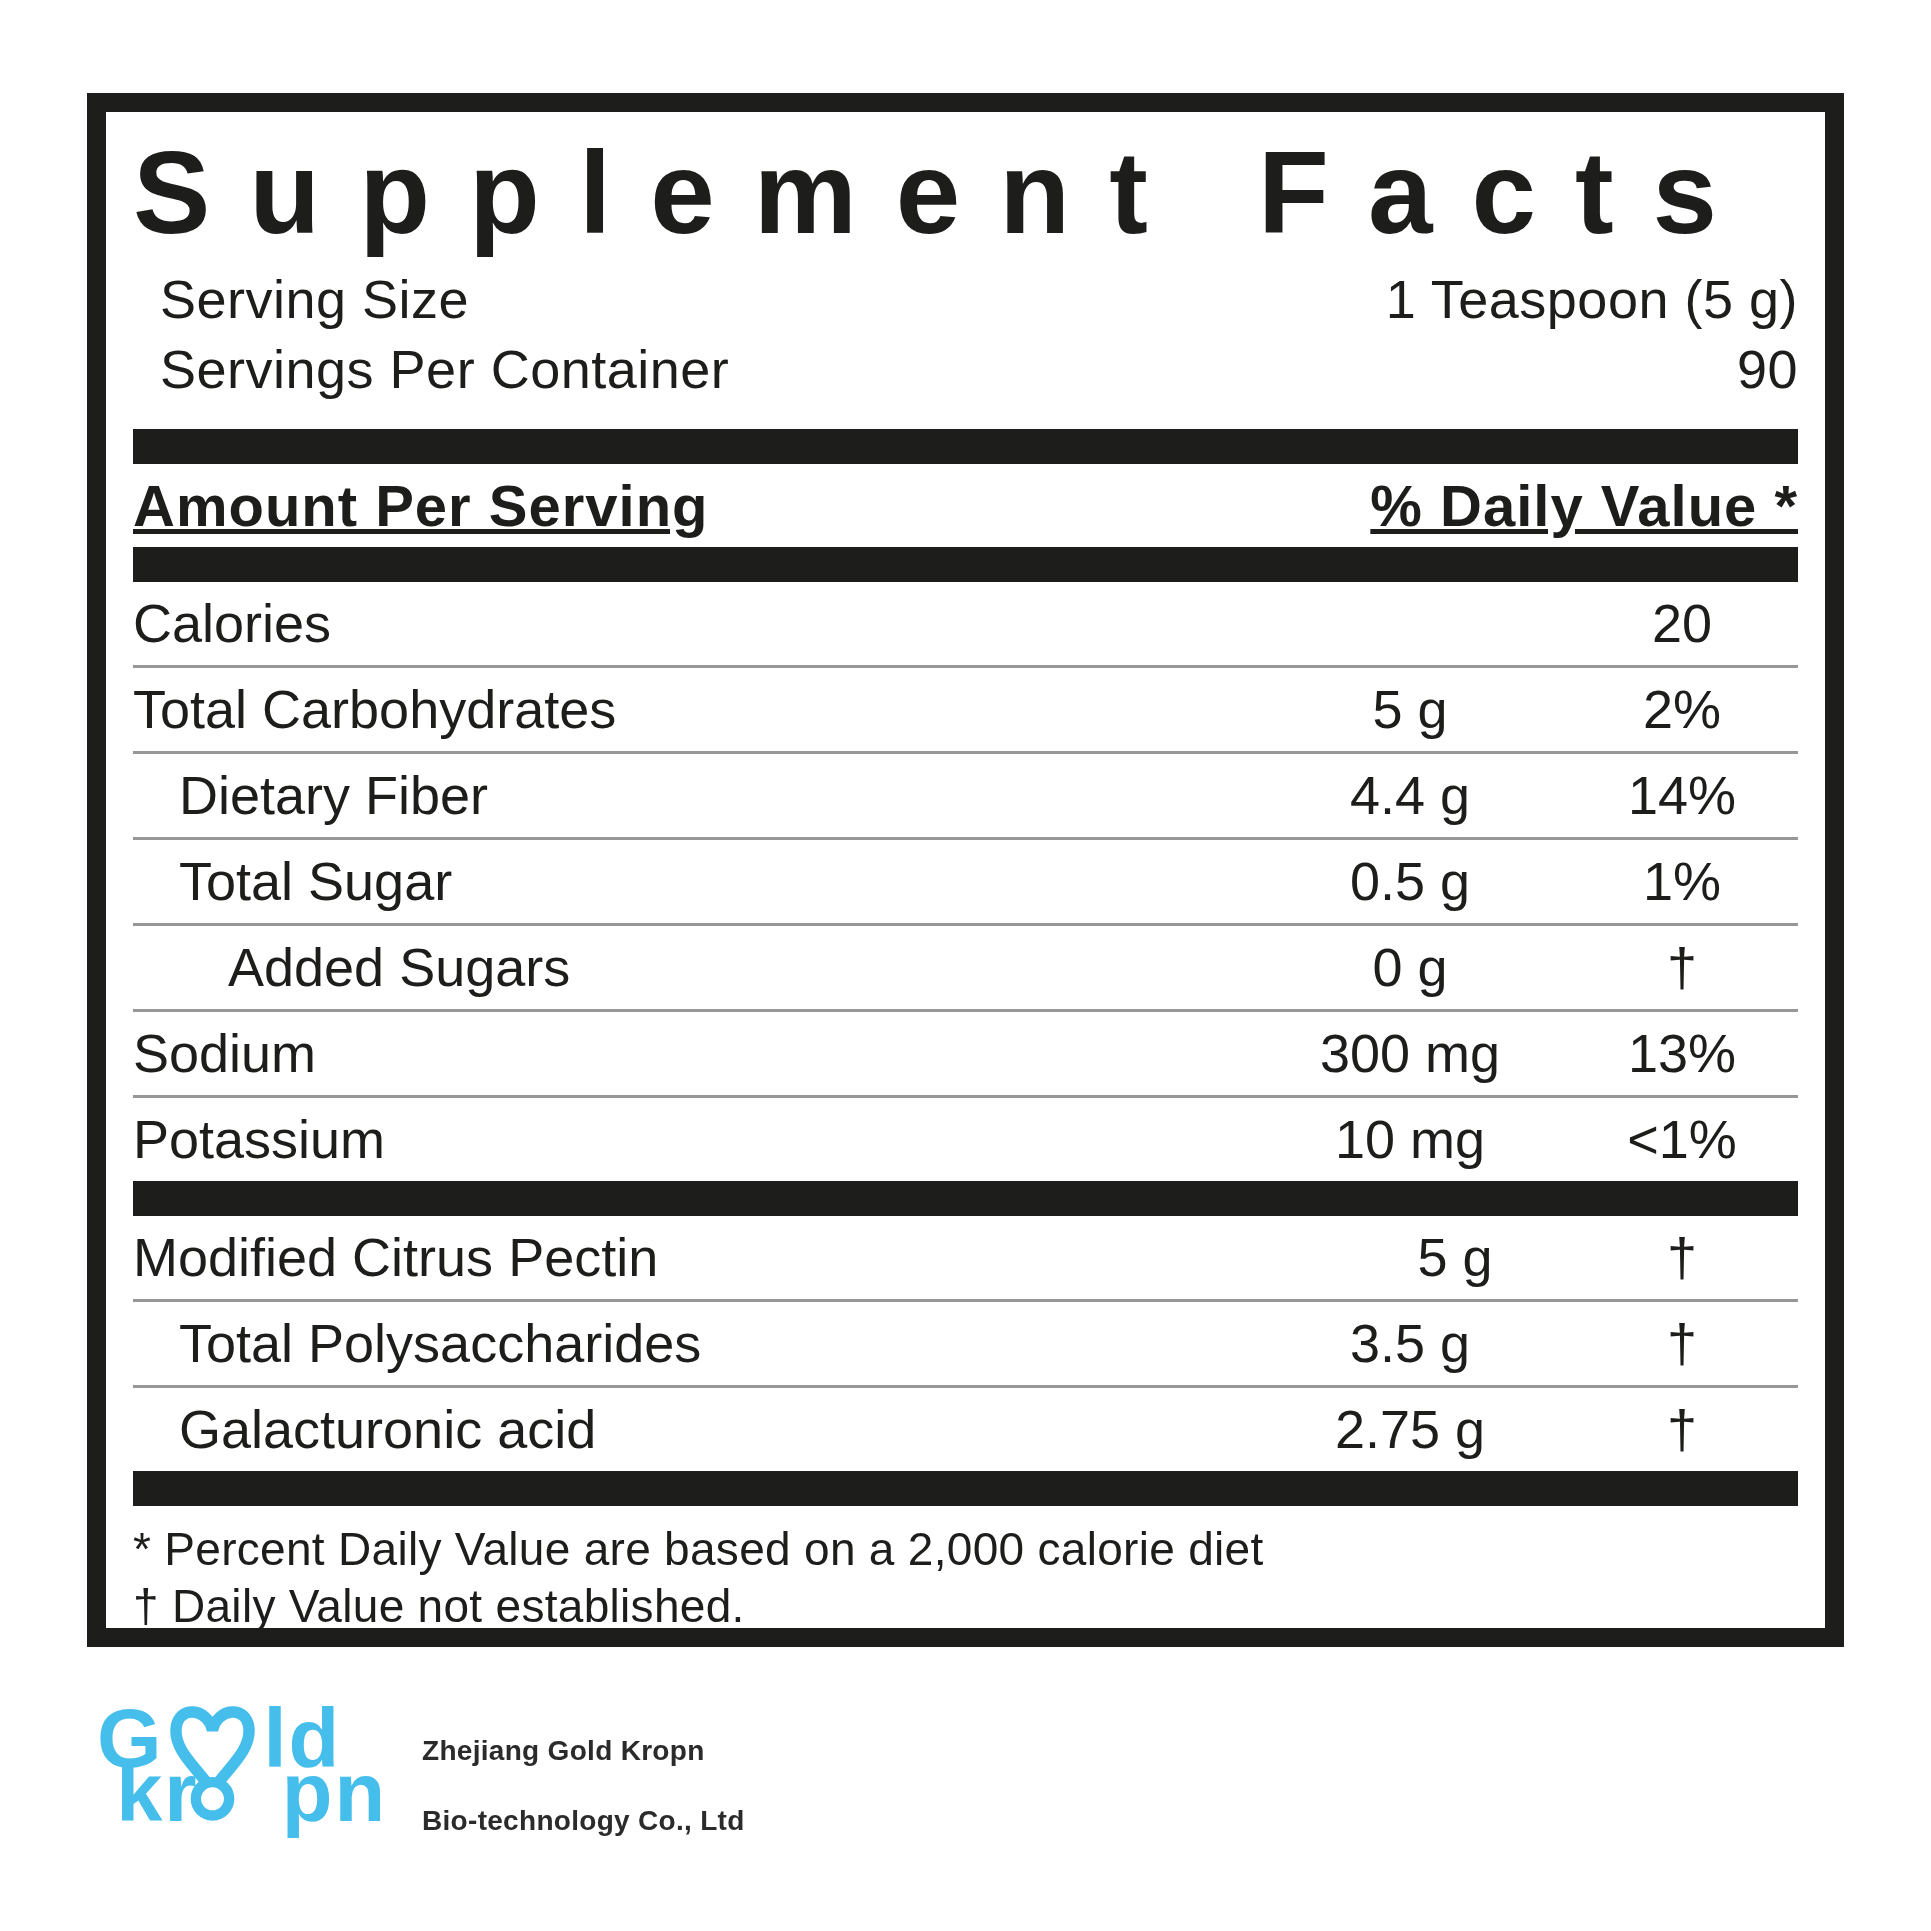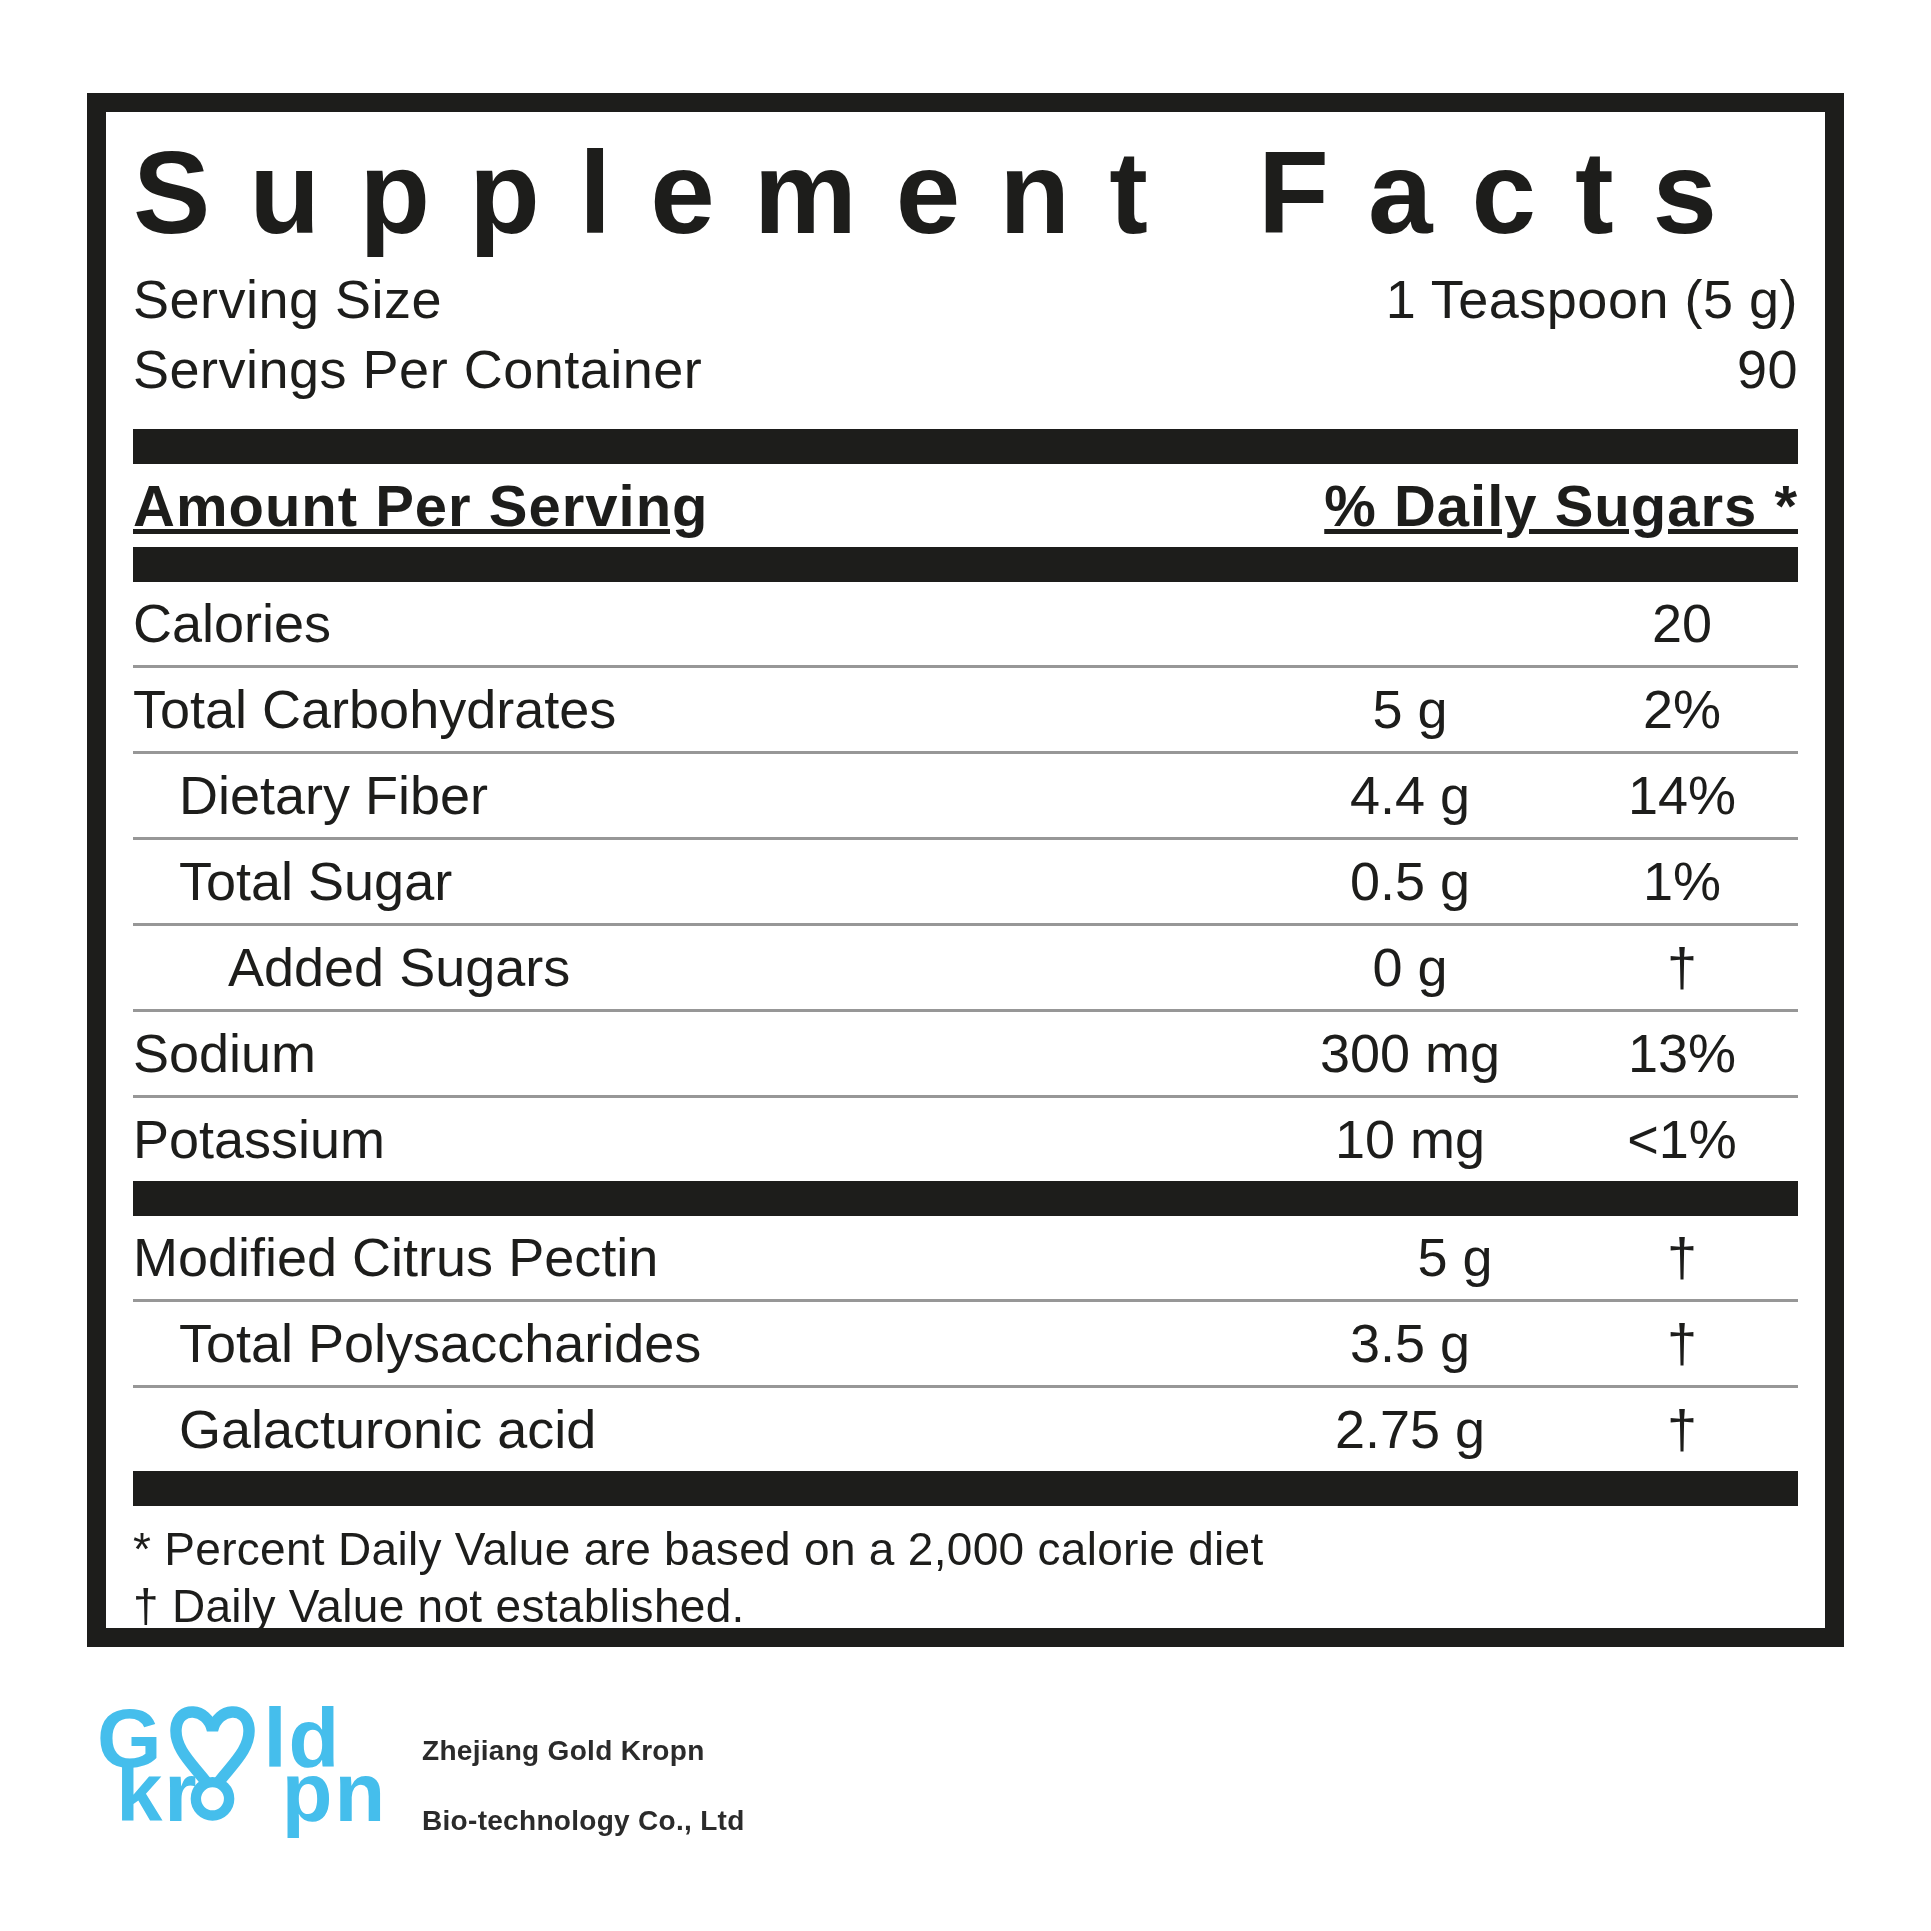--- a/index.html
+++ b/index.html
@@ -32,21 +32,21 @@
     letter-spacing:39px;
     margin-right:-39px;
     line-height:1.04;
     margin-top:9.7px;
     white-space:nowrap;
   }
   .serving-row{
     display:flex;justify-content:space-between;align-items:baseline;
     font-size:54px;line-height:70px;letter-spacing:0.5px;
   }
-  .serving-block{margin-top:9.7px;}
+  .serving-block{margin-top:9.7px;margin-left:27px;}
   .bar{height:35px;background:var(--ink);}
   .bar1{margin-top:25px;}
   .hdr-row{
     display:flex;justify-content:space-between;align-items:center;
     font-weight:700;font-size:58px;line-height:83px;letter-spacing:1px;text-decoration:underline;
   }
   .nrow{
     display:grid;
     grid-template-columns:1fr 222px 232px;
     align-items:center;
@@ -86,21 +86,21 @@
       <div class="serving-row">
         <span>Servings Per Container</span>
         <span>90</span>
       </div>
     </div>
 
     <div class="bar bar1"></div>
 
     <div class="hdr-row">
       <span>Amount Per Serving</span>
-      <span>% Daily Sugars *</span>
+      <span>% Daily Value *</span>
     </div>
 
     <div class="bar"></div>
 
     <div class="rows">
       <div class="nrow">
         <span>Calories</span>
         <span class="amt"></span>
         <span class="pct">20</span>
       </div>

